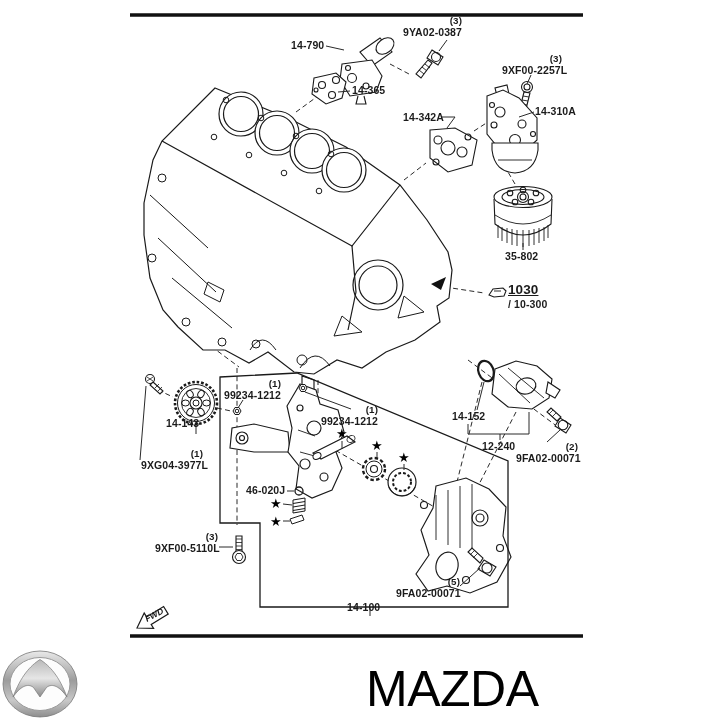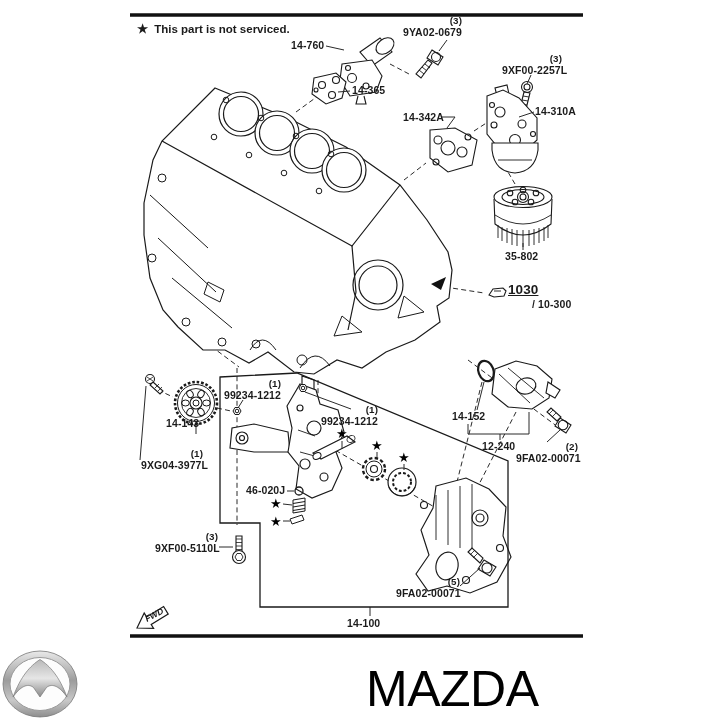--- a/index.html
+++ b/index.html
@@ -8,21 +8,21 @@
   .stage svg.art{position:absolute;left:0;top:0;}
   .lbl{position:absolute;font-size:10.5px;font-weight:700;color:#1b1b1b;
        line-height:1.08;white-space:nowrap;letter-spacing:.1px;}
   .lbl2{text-align:right;}
   .lbl .qty{display:block;font-size:9.8px;font-weight:700;}
   .star{position:absolute;font-size:13px;color:#000;line-height:1;}
   .note{position:absolute;left:137px;top:21px;font-size:11.5px;font-weight:700;color:#1b1b1b;}
   .note .nstar{margin-right:6px;font-size:12.5px;}
   .c1030 .row{display:flex;align-items:center;gap:3px;text-decoration:underline;}
   .pn1030{font-size:13.5px;font-weight:700;}
-  .sub1030{font-size:10.5px;font-weight:700;margin-left:24px;margin-top:1px;}
+  .sub1030{font-size:10.5px;font-weight:700;margin-left:0;margin-top:1px;}
   .footer-text{position:absolute;left:366px;top:628px;font-size:50px;font-weight:400;
                letter-spacing:-0.5px;color:#000;margin-top:32px;}
 </style>
 </head>
 <body>
 
 <div class="stage">
 
 <svg class="art" width="720" height="720" viewBox="0 0 720 720">
   <defs>
@@ -330,30 +330,27 @@
   </g>
 
   <g>
     <ellipse cx="40" cy="684" rx="37" ry="33" fill="url(#chrome1)" stroke="#777" stroke-width="0.8"></ellipse>
     <ellipse cx="40" cy="684" rx="30" ry="26.5" fill="#fdfdfd" stroke="#9a9a9a" stroke-width="1"></ellipse>
     <path d="M13,697 C21,676 30,666 40,659.5 C50,666 59,676 67,697 C60,687 52.5,682.5 46.5,687.5
              L40,697 L33.5,687.5 C27.5,682.5 20,687 13,697 Z" fill="url(#chrome2)" stroke="#777" stroke-width="0.7"></path>
   </g>
 </svg>
 
-<div class="note">
-  <span class="nstar">★</span><span>This part is not serviced.</span>
-</div>
 
 <div class="lbl" style="left:291px;top:40px">
-  <span>14-760</span></div>
+  <span>14-790</span></div>
 
 <div class="lbl lbl2" style="left:402px;top:16px;width:60px">
   <span class="qty">(3)</span>
-  <span>9YA02-0679</span></div>
+  <span>9YA02-0387</span></div>
 
 <div class="lbl" style="left:352px;top:85px">
   <span>14-365</span></div>
 
 <div class="lbl lbl2" style="left:502px;top:54px;width:60px">
   <span class="qty">(3)</span>
   <span>9XF00-2257L</span></div>
 
 <div class="lbl" style="left:535px;top:106px">
   <span>14-310A</span></div>
@@ -400,21 +397,21 @@
   <span>46-020J</span></div>
 
 <div class="lbl lbl2" style="left:155px;top:532px;width:63px">
   <span class="qty">(3)</span>
   <span>9XF00-5110L</span></div>
 
 <div class="lbl lbl2" style="left:396px;top:577px;width:64px">
   <span class="qty">(5)</span>
   <span>9FA02-00071</span></div>
 
-<div class="lbl" style="left:347px;top:618px">
+<div class="lbl" style="left:347px;top:602px">
   <span>14-100</span></div>
 
 <div class="star" style="left:336px;top:427px">★</div>
 <div class="star" style="left:371px;top:439px">★</div>
 <div class="star" style="left:398px;top:451px">★</div>
 <div class="star" style="left:270px;top:497px">★</div>
 <div class="star" style="left:270px;top:515px">★</div>
 
 <div class="footer-text">MAZDA PE0114302</div>
 

